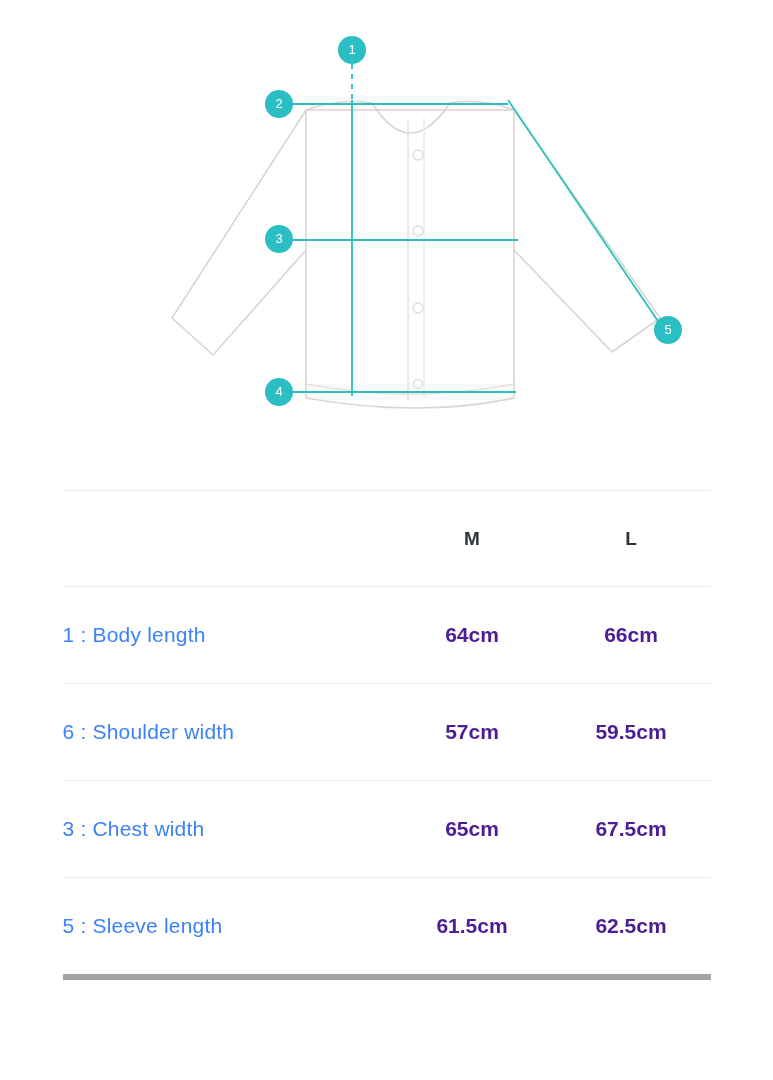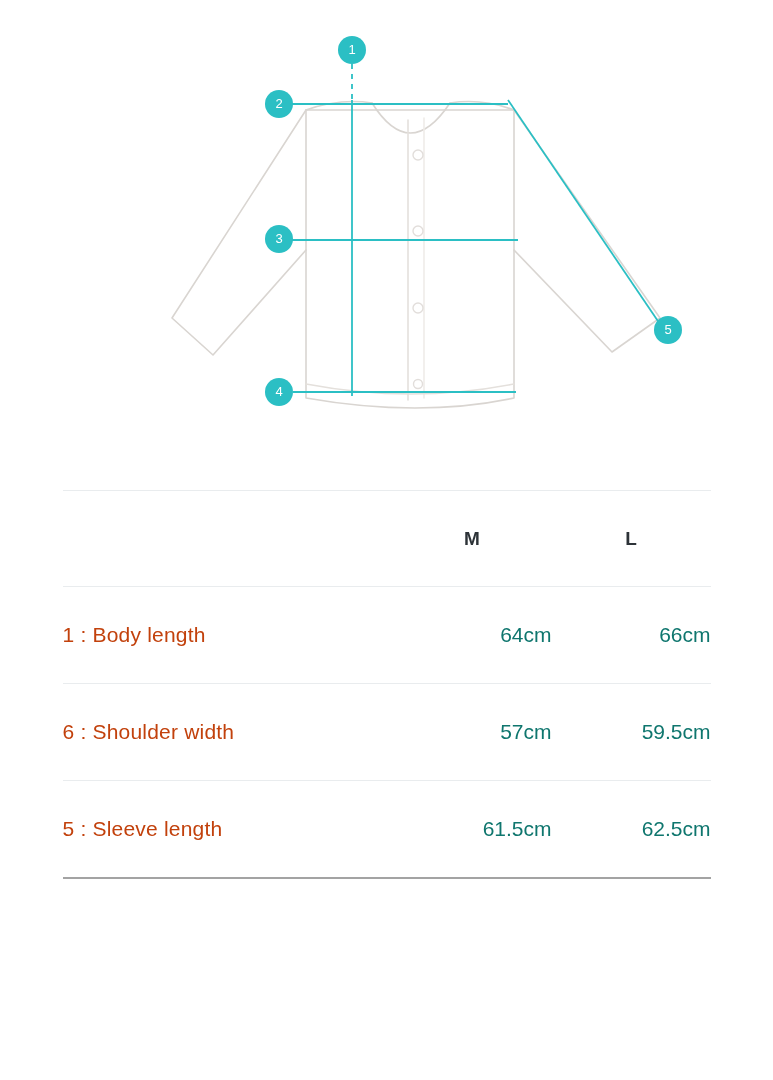--- a/index.html
+++ b/index.html
@@ -76,31 +76,31 @@
     color: #2d3338;
     text-align: center;
   }
   table.size-table thead th.head-blank {
     border-top: 1px solid #e9ecee;
   }
   td.row-label {
     text-align: left;
     padding-left: 18px;
     font-size: 21px;
-    color: #c2410c;
+    color: #3b82f6;
     letter-spacing: 0.2px;
   }
   td.row-val {
-    text-align: right;
+    text-align: center;
     font-size: 21px;
-    font-weight: normal;
-    color: #0f766e;
+    font-weight: bold;
+    color: #4c1d95;
   }
   tbody tr:last-child td {
-    border-bottom: 2px solid #a3a3a3;
+    border-bottom: 6px solid #a3a3a3;
     margin-top: 12px;
   }
 </style>
 </head>
 <body>
 
 <div class="page">
 
   <div class="diagram">
     <svg width="773" height="490" viewBox="0 0 773 490" xmlns="http://www.w3.org/2000/svg">
@@ -170,20 +170,25 @@
           <td class="row-label">1 : Body length</td>
           <td class="row-val">64cm</td>
           <td class="row-val">66cm</td>
         </tr>
         <tr>
           <td class="row-label">6 : Shoulder width</td>
           <td class="row-val">57cm</td>
           <td class="row-val">59.5cm</td>
         </tr>
         <tr>
+          <td class="row-label">3 : Chest width</td>
+          <td class="row-val">65cm</td>
+          <td class="row-val">67.5cm</td>
+        </tr>
+        <tr>
           <td class="row-label">5 : Sleeve length</td>
           <td class="row-val">61.5cm</td>
           <td class="row-val">62.5cm</td>
         </tr>
       </tbody>
     </table>
   </div>
 
 </div>
 

